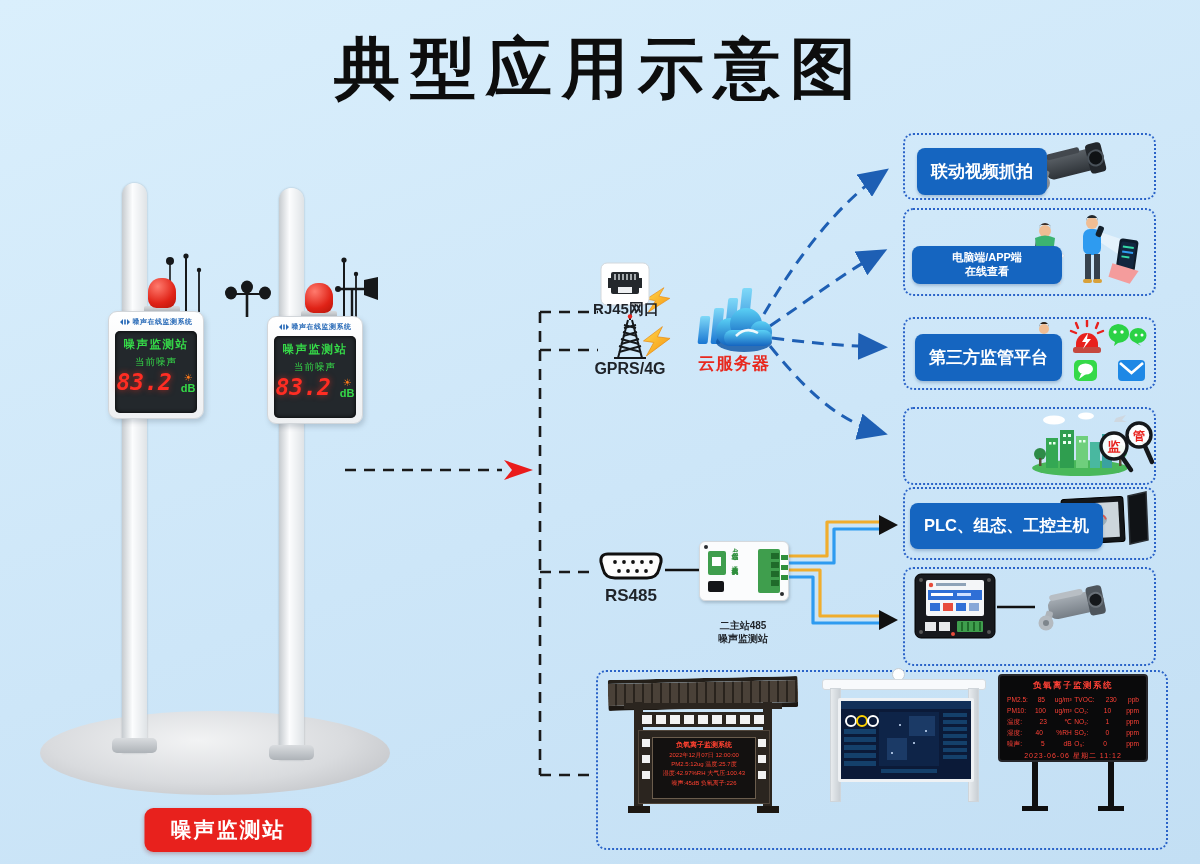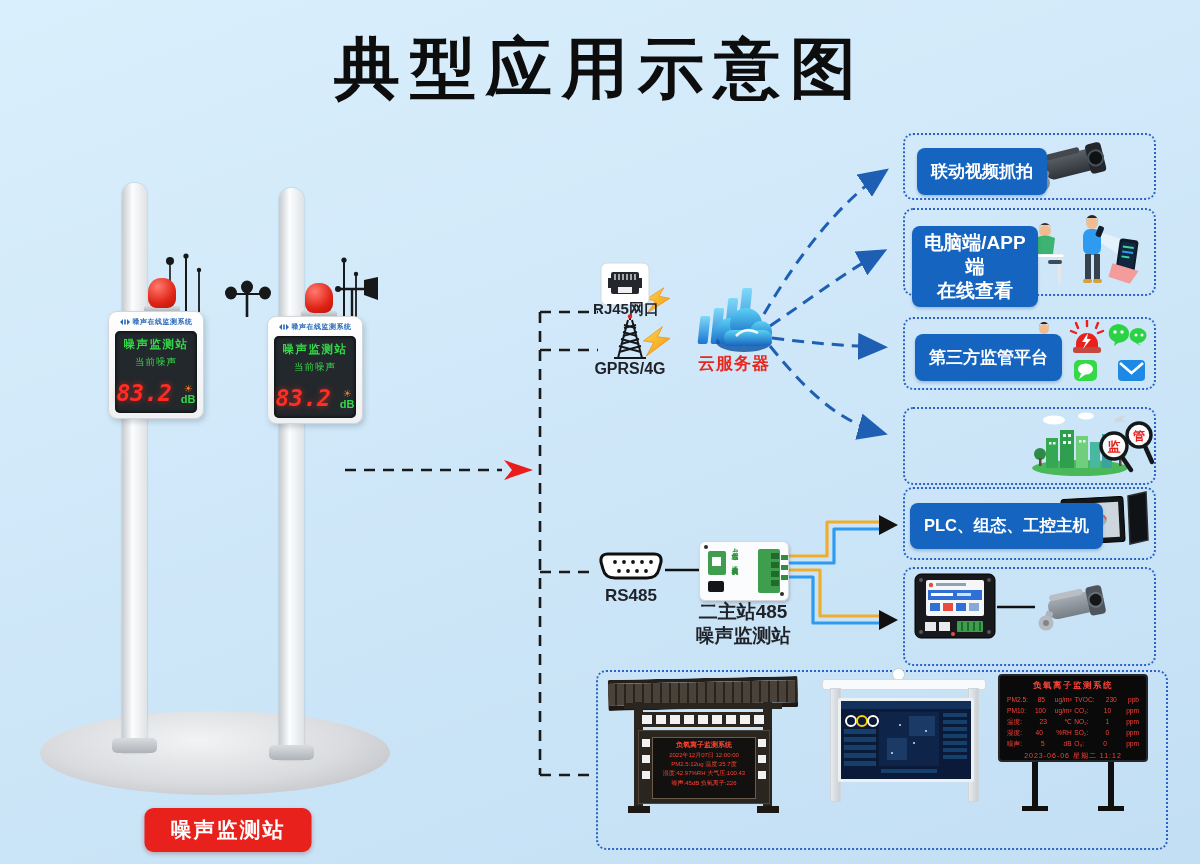--- a/index.html
+++ b/index.html
@@ -7,21 +7,21 @@
          background:linear-gradient(160deg,#daeffc 0%,#cde6f8 55%,#c3dff4 100%);
          font-family:"Liberation Sans","DejaVu Sans",sans-serif;}
   .abs{position:absolute;}
   #page-title{position:absolute;top:24px;left:0;width:100%;text-align:center;
       font-size:66px;font-weight:900;letter-spacing:10px;color:#0d0d0d;}
   
   .dotbox{position:absolute;border:2px dotted #2a63c8;border-radius:10px;}
   .pill{position:absolute;background:#1565c0;color:#fff;font-weight:700;font-size:17px;
         padding:12px 14px;border-radius:8px;white-space:nowrap;z-index:4;
         box-shadow:0 2px 3px rgba(20,60,120,.25);}
-  .pill.two{white-space:normal;text-align:center;font-size:19px;line-height:1.25;padding:5px 4px;}
+  .pill.two{white-space:normal;text-align:center;font-size:11px;line-height:1.25;padding:5px 16px;margin-top:20px;}
   .pill.framed{border:3px solid #fff;font-size:19px;padding:5px 18px;border-radius:10px;}
   .redpill{position:absolute;background:#e8211d;color:#fff;font-weight:700;font-size:21px;
         padding:8px 26px;border-radius:9px;letter-spacing:2px;z-index:4;
         box-shadow:0 2px 4px rgba(120,20,20,.3);}
   .netlabel{position:absolute;color:#1f2329;font-weight:700;font-size:15px;text-align:center;z-index:3;}
   .cloudlabel{position:absolute;color:#e8281e;font-weight:800;font-size:17px;text-align:center;
         letter-spacing:1px;z-index:3;}
   
   .pole{position:absolute;width:25px;background:linear-gradient(90deg,#c6cbcf,#fcfdfe 42%,#dfe3e6);
         border-radius:12px 12px 0 0;box-shadow:0 0 2px rgba(90,100,110,.4);z-index:2;}
@@ -32,21 +32,21 @@
   
   .device{position:absolute;width:94px;height:106px;background:linear-gradient(#ffffff,#eef0f2);
         border:1px solid #d2d6da;border-radius:9px;z-index:3;
         box-shadow:2px 3px 5px rgba(80,95,110,.25);}
   .brand{height:19px;display:flex;align-items:center;justify-content:center;gap:3px;
         color:#2b6cb8;font-size:7px;font-weight:700;letter-spacing:.5px;}
   .dscreen{margin:0 6px;height:76px;background:#23282c;border-radius:5px;text-align:center;
         padding-top:6px;box-shadow:inset 0 0 4px #000;}
   .scr-t{color:#35d948;font-size:11.5px;font-weight:700;letter-spacing:1.5px;}
   .scr-s{color:#35d948;font-size:9.5px;margin-top:4px;letter-spacing:1px;}
-  .valrow{display:flex;justify-content:center;align-items:flex-end;margin-top:13px;gap:9px;}
+  .valrow{display:flex;justify-content:center;align-items:flex-end;margin-top:2px;gap:9px;}
   .val{color:#ff2d23;font-family:"DejaVu Sans Mono",monospace;font-style:italic;font-weight:700;
         font-size:23px;line-height:1;text-shadow:0 0 6px rgba(255,45,30,.6);}
   .unitcol{display:flex;flex-direction:column;align-items:center;line-height:1;}
   .alarm-ic{color:#ff7a1a;font-size:10px;}
   .unit{color:#35d948;font-size:11px;font-weight:700;}
   .beacon{position:absolute;width:28px;height:30px;z-index:3;
         background:radial-gradient(circle at 35% 28%,#ff7b6e,#e02317 60%,#b31408);
         border-radius:46% 46% 30% 30%;}
   .beacon-base{position:absolute;height:7px;background:linear-gradient(#d7dadd,#aab0b5);
         border-radius:2px;z-index:3;}
@@ -327,21 +327,21 @@
     <div class="gr">
       <i style="top:4px;"></i>
         <i style="top:13px;"></i>
         <i style="top:22px;"></i>
         <i style="top:31px;"></i>
     </div>
     <span class="pin" style="top:13px;"></span>
       <span class="pin" style="top:23px;"></span>
       <span class="pin" style="top:33px;"></span>
   </div>
-  <div class="netlabel" style="left:686px;top:600px;width:114px;font-size:19px;line-height:1.25;">
+  <div class="netlabel" style="left:686px;top:620px;width:114px;font-size:10px;line-height:1.25;">
     <div>二主站485</div>
     <div>噪声监测站</div>
   </div>
 
   <div class="dotbox" style="left:903px;top:133px;width:249px;height:63px;"></div>
   <div class="pill" style="left:917px;top:148px;">联动视频抓拍</div>
   <svg class="abs" style="left:1032px;top:136px;z-index:3" width="86" height="58" viewBox="0 0 86 58">
     <g transform="rotate(-14 43 26)">
       <rect x="12" y="16" width="52" height="22" rx="8" fill="url(#camg)"></rect>
       <rect x="56" y="12" width="16" height="30" rx="4" fill="#23272c"></rect>

